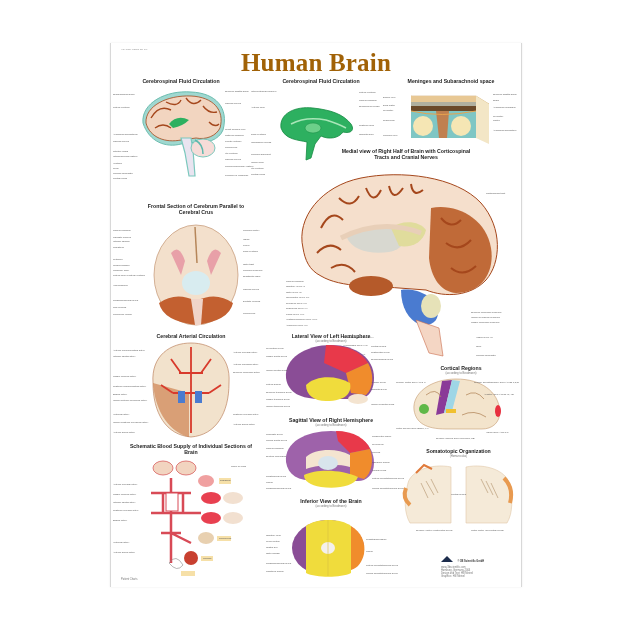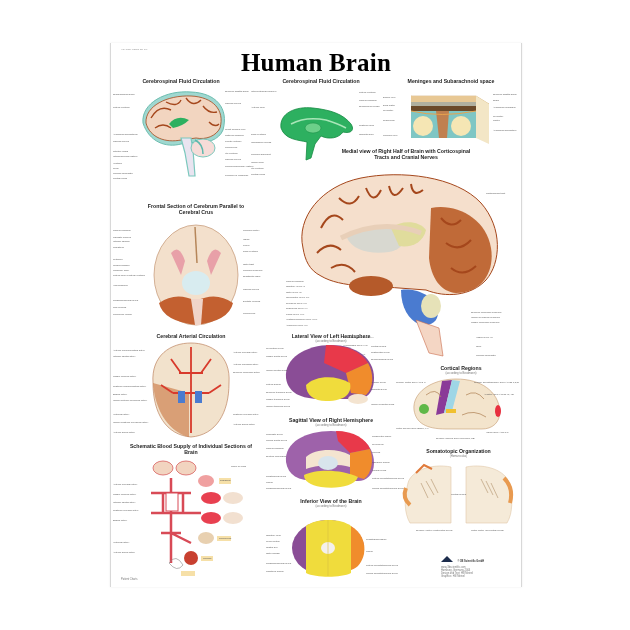--- a/index.html
+++ b/index.html
@@ -1,21 +1,21 @@
 <!DOCTYPE html>
 <html><head>
 <meta charset="utf-8">
 <style>
   html,body{margin:0;padding:0;background:#ffffff;}
   body{width:630px;height:630px;position:relative;overflow:hidden;font-family:"Liberation Sans",sans-serif;}
   .poster{position:absolute;left:110px;top:43px;width:410px;height:544px;background:#fff;
     border-left:1px solid #d8d8d8;border-right:1px solid #d8d8d8;box-shadow:0 0 2px rgba(0,0,0,0.08);}
   .code{position:absolute;left:10px;top:5px;font-size:2.5px;color:#888;}
   .title{position:absolute;left:0;width:100%;top:6px;text-align:center;font-family:"Liberation Serif",serif;
-    font-weight:bold;font-size:25px;color:#000000;letter-spacing:0.2px;}
+    font-weight:bold;font-size:25px;color:#a16207;letter-spacing:0.2px;}
   .ptitle{position:absolute;font-weight:bold;font-size:5.2px;color:#222;text-align:center;line-height:6px;}
   .sub{position:absolute;font-size:2.8px;color:#777;text-align:center;}
   .lbl{position:absolute;font-size:2.4px;color:#555;line-height:3px;white-space:nowrap;}
   .panel{position:absolute;}
   svg{position:absolute;overflow:visible;}
   .foot{position:absolute;font-size:2.6px;color:#777;}
 </style>
 </head>
 <body>
 

